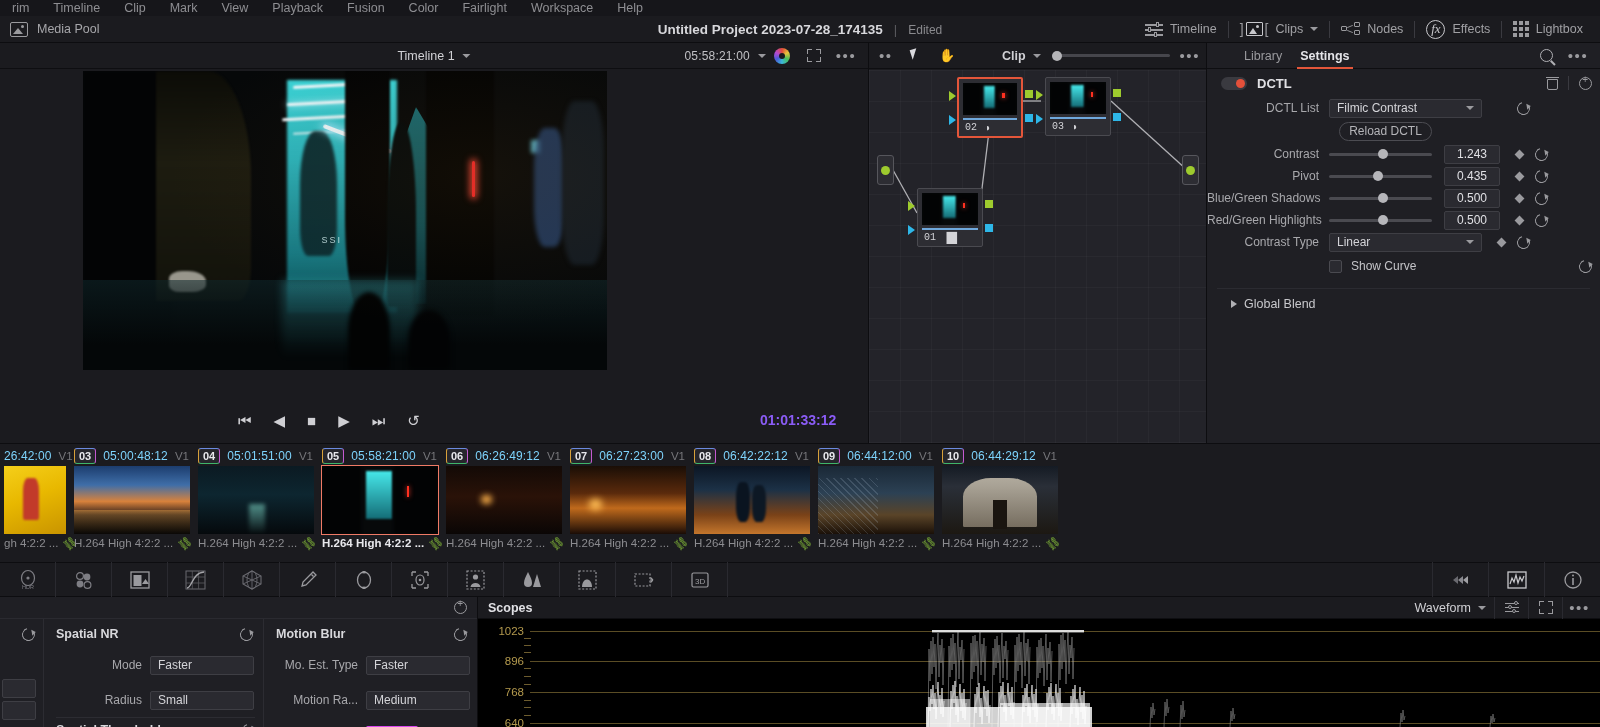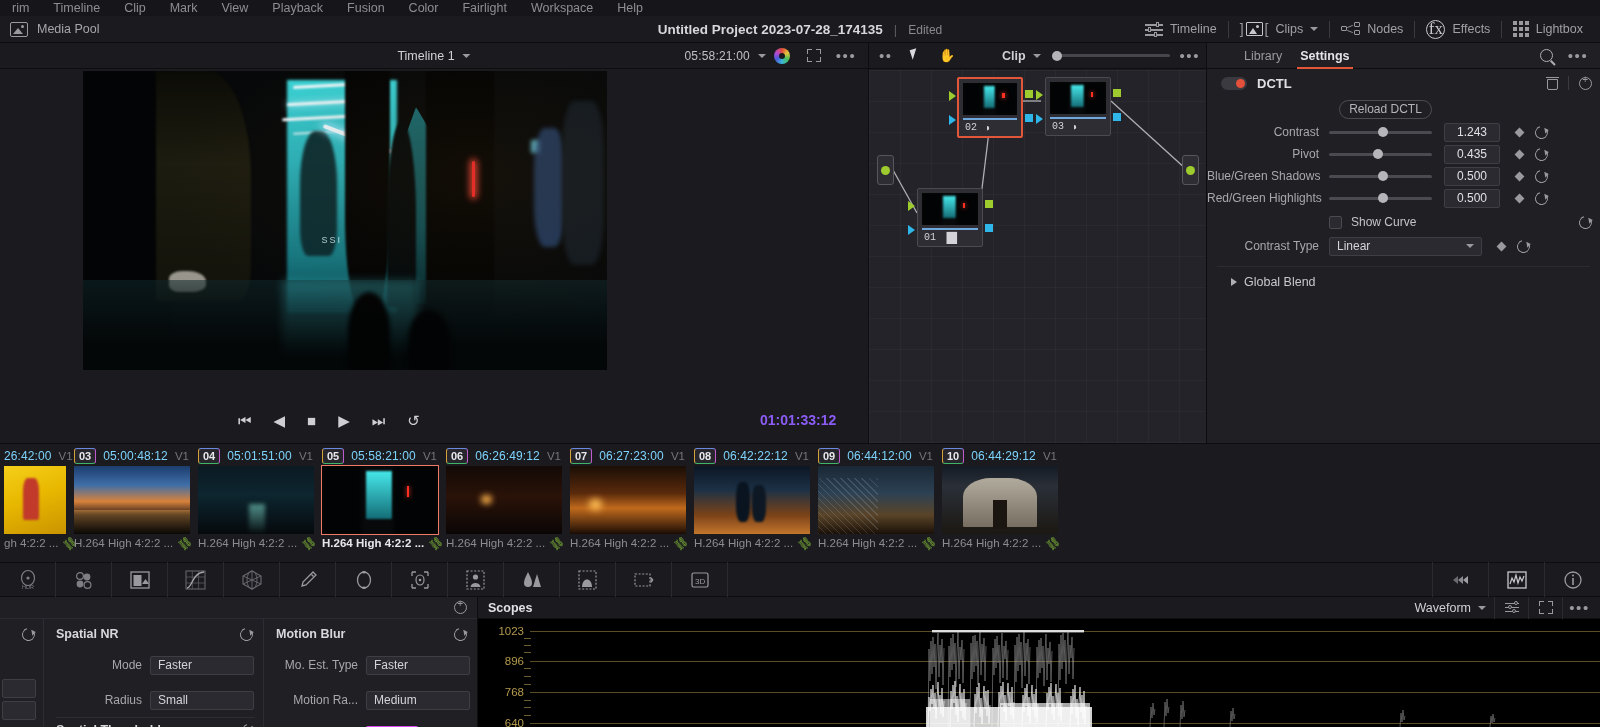--- a/index.html
+++ b/index.html
@@ -89,21 +89,21 @@
                  border-radius:1px; display:block; }
   .ico-nodes b:nth-child(1){ left:0; top:4px; }
   .ico-nodes b:nth-child(2){ right:0; top:0px; }
   .ico-nodes b:nth-child(3){ right:0; top:8px; }
   .ico-nodes s { position:absolute; height:1.2px; width:6px; background:#9a9a9e; display:block; }
   .ico-nodes s:nth-of-type(1){ left:6px; top:4px; transform: rotate(-22deg); }
   .ico-nodes s:nth-of-type(2){ left:6px; top:9px; transform: rotate(22deg); }
 
   .ico-fx { width: 19px; height: 19px; border: 1.4px solid #c8c8cc; border-radius: 50%;
             display:flex; align-items:center; justify-content:center;
-            font-size: 17px; color: #c8c8cc;
+            font-size: 13px; font-style: italic; color: #c8c8cc;
             font-family: "Liberation Serif", serif; }
 
   .ico-lightbox { display:grid; grid-template-columns: repeat(3, 4px);
                   grid-template-rows: repeat(3, 4px); gap: 1.7px; }
   .ico-lightbox i { background: #9a9a9e; display:block; }
 
   
   .viewer-panel { position: absolute; top: 43px; left: 0; width: 868px; height: 400px; background: #1b1b1f; }
   .viewer-head {
     height: 26px; background: #1b1b1f; display: flex; align-items: center;
@@ -741,20 +741,30 @@
     <div class="dctl-head">
       <span class="toggle">
           <i></i>
         </span>
       <span class="dctl-title">DCTL</span>
       <span class="trash-ico"></span>
       <span class="vdiv"></span>
       <span class="reset-plus"></span>
     </div>
 
+    <div class="row">
+      <span class="lab">DCTL List</span>
+      <span class="dd">
+        <span>Filmic Contrast</span>
+        <span class="dchev"></span>
+      </span>
+      <span class="trail">
+          <span class="reset-ico"></span>
+        </span>
+    </div>
 
     <div class="reload-row">
       <span class="reload-btn">Reload DCTL</span>
     </div>
 
     <div class="row">
       <span class="lab">Contrast</span>
       <span class="slider-track">
           <i style="left:48%"></i>
         </span>
@@ -795,37 +805,37 @@
       <span class="slider-track">
           <i style="left:48%"></i>
         </span>
       <span class="numbox">0.500</span>
       <span class="trail">
           <span class="kf-diamond"></span>
           <span class="reset-ico"></span>
         </span>
     </div>
 
-    <div class="row" style="height:26px">
-      <span class="lab" style="width:122px"></span>
-      <span class="chk"></span>
-      <span style="font-size:12px;color:#c4c4c8;padding-left:9px">Show Curve</span>
-      <span class="trail" style="margin-left:auto">
-          <span class="reset-ico"></span>
-        </span>
-    </div>
-
     <div class="row">
       <span class="lab">Contrast Type</span>
       <span class="dd">
         <span>Linear</span>
         <span class="dchev"></span>
       </span>
       <span class="trail">
           <span class="kf-diamond"></span>
+          <span class="reset-ico"></span>
+        </span>
+    </div>
+
+    <div class="row" style="height:26px">
+      <span class="lab" style="width:122px"></span>
+      <span class="chk"></span>
+      <span style="font-size:12px;color:#c4c4c8;padding-left:9px">Show Curve</span>
+      <span class="trail" style="margin-left:auto">
           <span class="reset-ico"></span>
         </span>
     </div>
 
     <div class="gb-row">
       <span class="gb-chev"></span>
       <span class="gb-lbl">Global Blend</span>
     </div>
   </div>
 

